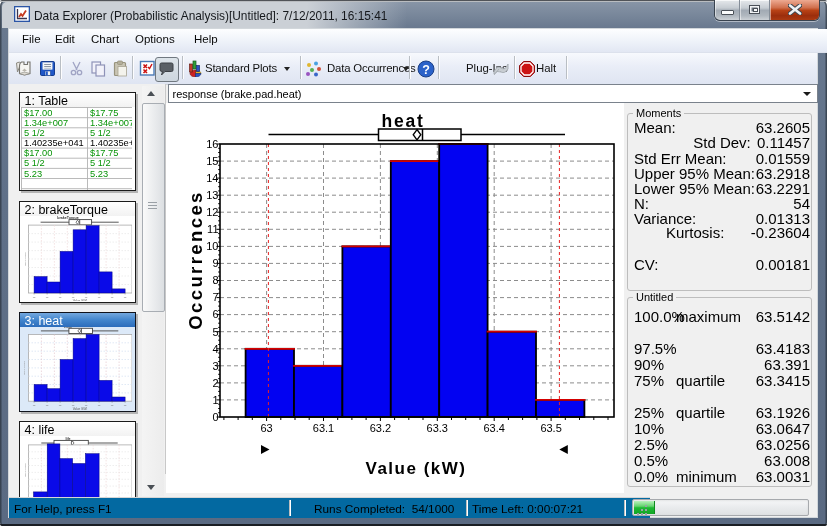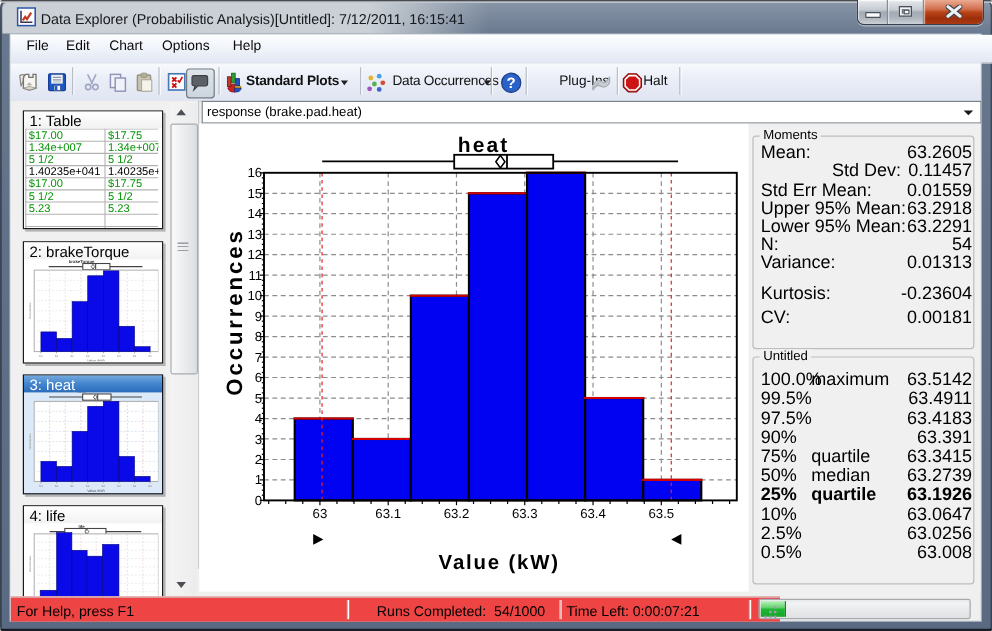--- a/index.html
+++ b/index.html
@@ -48,21 +48,21 @@
 #combo i{position:absolute;right:6px;top:6.5px;width:0;height:0;border-left:4px solid transparent;border-right:4px solid transparent;border-top:4.5px solid #1a1a1a;}
 #chartbg{left:157px;top:74px;width:458px;height:390px;background:#fff;}
 #rpanel{left:615px;top:74px;width:193px;height:390px;background:#f0f0f0;}
 
 .gbox{position:absolute;border:1px solid #bdbdbd;border-radius:3px;}
 .gbox>b{position:absolute;top:-7px;left:5px;background:#f0f0f0;font-weight:normal;font-size:11px;padding:0 3px;color:#000;}
 .grow{position:absolute;left:6px;right:1px;font-size:15px;color:#000;}
 .grow em{font-style:normal;position:absolute;left:42px;}
 .grow u{text-decoration:none;position:absolute;right:0;}
 
-#status{left:0;top:468px;width:641px;height:20px;background:#ef4444;border-top:1px solid #d6d6d6;font-size:11.8px;color:#000;}
+#status{left:0;top:468px;width:641px;height:20px;background:#0369a1;border-top:1px solid #d6d6d6;font-size:11.8px;color:#000;}
 .ssep{position:absolute;top:2px;width:1px;height:16px;background:#bdbdbd;box-shadow:1px 0 0 #fff;}
 #pbar{position:absolute;left:623px;top:1px;width:175px;height:15px;border:1px solid #a6a9ad;border-radius:2px;background:linear-gradient(#f6f7f8,#e9ebed 50%,#dfe1e3);box-shadow:inset 0 1px 2px rgba(0,0,0,.08);}
 #pfill{position:absolute;left:1px;top:1px;width:20px;height:13px;background:linear-gradient(#b8f0bc 0,#64d46e 40%,#1eb834 52%,#12a626 100%);border-right:1px solid #0d8a1e;}
 #grip{position:absolute;right:2px;bottom:2px;width:12px;height:12px;}
 </style>
 </head>
 <body>
 <div id="frame" class="abs"></div>
 <div id="titleglow" class="abs"></div>
 <svg id="appicon" class="abs" viewBox="0 0 16 16">
@@ -137,21 +137,21 @@
       </svg>
 <div class="tsep" style="left:172.5px;"></div>
 <svg class="ticon" style="left:178px;top:7px;" width="17" height="17" viewBox="0 0 17 17">
         <path d="M8.5 10 A5.5 3.5 0 0 1 14 13.5 L8.5 13.5 Z" fill="#e8b820" stroke="#8a6d10" stroke-width="0.6"></path>
         <path d="M8.5 10 A5.5 3.5 0 0 0 3 13.5 A5.5 3.5 0 0 0 8.5 17 L8.5 13.5 Z" fill="#cc2222" stroke="#7a1010" stroke-width="0.6"></path>
         <path d="M8.5 17 A5.5 3.5 0 0 0 14 13.5 L8.5 13.5 Z" fill="#2a52c2" stroke="#16296a" stroke-width="0.6"></path>
         <rect x="2.5" y="4" width="3" height="8" fill="#c23a2a" stroke="#6a1d14" stroke-width="0.7"></rect>
         <rect x="6" y="1" width="3" height="8" fill="#2f9e38" stroke="#175c1d" stroke-width="0.7"></rect>
         <rect x="9.5" y="5.5" width="3" height="6" fill="#2a52c2" stroke="#16296a" stroke-width="0.7"></rect>
       </svg>
-<span class="tlabel" style="left:196px;letter-spacing:-0.2px;font-weight:bold;">Standard Plots</span>
+<span class="tlabel" style="left:196px;letter-spacing:-0.2px;">Standard Plots</span>
 <i class="tarrow" style="left:275px;"></i>
 <div class="tsep" style="left:290.5px;"></div>
 <svg class="ticon" style="left:295px;top:7px;" width="19" height="18" viewBox="0 0 19 18">
         <circle cx="5" cy="5" r="2" fill="#e0b630"></circle>
         <circle cx="12" cy="3.5" r="2" fill="#49a2e0"></circle>
         <circle cx="15" cy="9" r="2" fill="#d0503a"></circle>
         <circle cx="8" cy="10" r="2" fill="#58b050"></circle>
         <circle cx="4" cy="14" r="2" fill="#9a55c0"></circle>
         <circle cx="12" cy="14.5" r="2" fill="#3a66c8"></circle>
       </svg>
@@ -536,35 +536,34 @@
 <div id="rpanel" class="abs">
       <div class="gbox" style="left:3px;top:10px;width:183px;height:176px;">
         <b>Moments</b>
 <div class="grow" style="top:5.2px;">Mean:<u>63.2605</u></div>
 <div class="grow" style="top:20.4px;text-align:center;">Std Dev:<u>0.11457</u></div>
 <div class="grow" style="top:35.6px;">Std Err Mean:<u>0.01559</u></div>
 <div class="grow" style="top:50.8px;">Upper 95% Mean:<u>63.2918</u></div>
 <div class="grow" style="top:66.0px;">Lower 95% Mean:<u>63.2291</u></div>
 <div class="grow" style="top:81.2px;">N:<u>54</u></div>
 <div class="grow" style="top:96.4px;">Variance:<u>0.01313</u></div>
-<div class="grow" style="top:122px;">Kurtosis:<u>-0.23604</u></div>
+<div class="grow" style="top:110px;margin-left:32px;">Kurtosis:<u>-0.23604</u></div>
 <div class="grow" style="top:142.0px;">CV:<u>0.00181</u></div>
 </div>
 <div class="gbox" style="left:3px;top:194px;width:183px;height:188px;">
         <b>Untitled</b>
 <div class="grow" style="top:10.2px;">100.0%<em>maximum</em><u>63.5142</u></div>
-<div class="grow" style="top:26.2px;">99.5%<u>63.4911</u></div>
 <div class="grow" style="top:42.2px;">97.5%<u>63.4183</u></div>
 <div class="grow" style="top:58.2px;">90%<u>63.391</u></div>
 <div class="grow" style="top:74.2px;">75%<em>quartile</em><u>63.3415</u></div>
-<div class="grow" style="top:90.2px;">50%<em>median</em><u>63.2739</u></div>
-<div class="grow" style="top:106.2px;font-weight:bold;">25%<em>quartile</em><u>63.1926</u></div>
+<div class="grow" style="top:106.2px;">25%<em>quartile</em><u>63.1926</u></div>
 <div class="grow" style="top:122.2px;">10%<u>63.0647</u></div>
 <div class="grow" style="top:138.2px;">2.5%<u>63.0256</u></div>
 <div class="grow" style="top:154.2px;">0.5%<u>63.008</u></div>
+<div class="grow" style="top:170.2px;">0.0%<em>minimum</em><u>63.0031</u></div>
 </div>
     </div>
 <div id="status" class="abs">
       <span style="position:absolute;left:5px;top:4px;">For Help, press F1</span>
 <div class="ssep" style="left:280px;"></div>
 <span style="position:absolute;left:305px;top:4px;">Runs Completed:&nbsp; 54/1000</span>
 <div class="ssep" style="left:457px;"></div>
 <span style="position:absolute;left:463px;top:4px;">Time Left: 0:00:07:21</span>
 <div class="ssep" style="left:615px;"></div>
 <div id="pbar">

